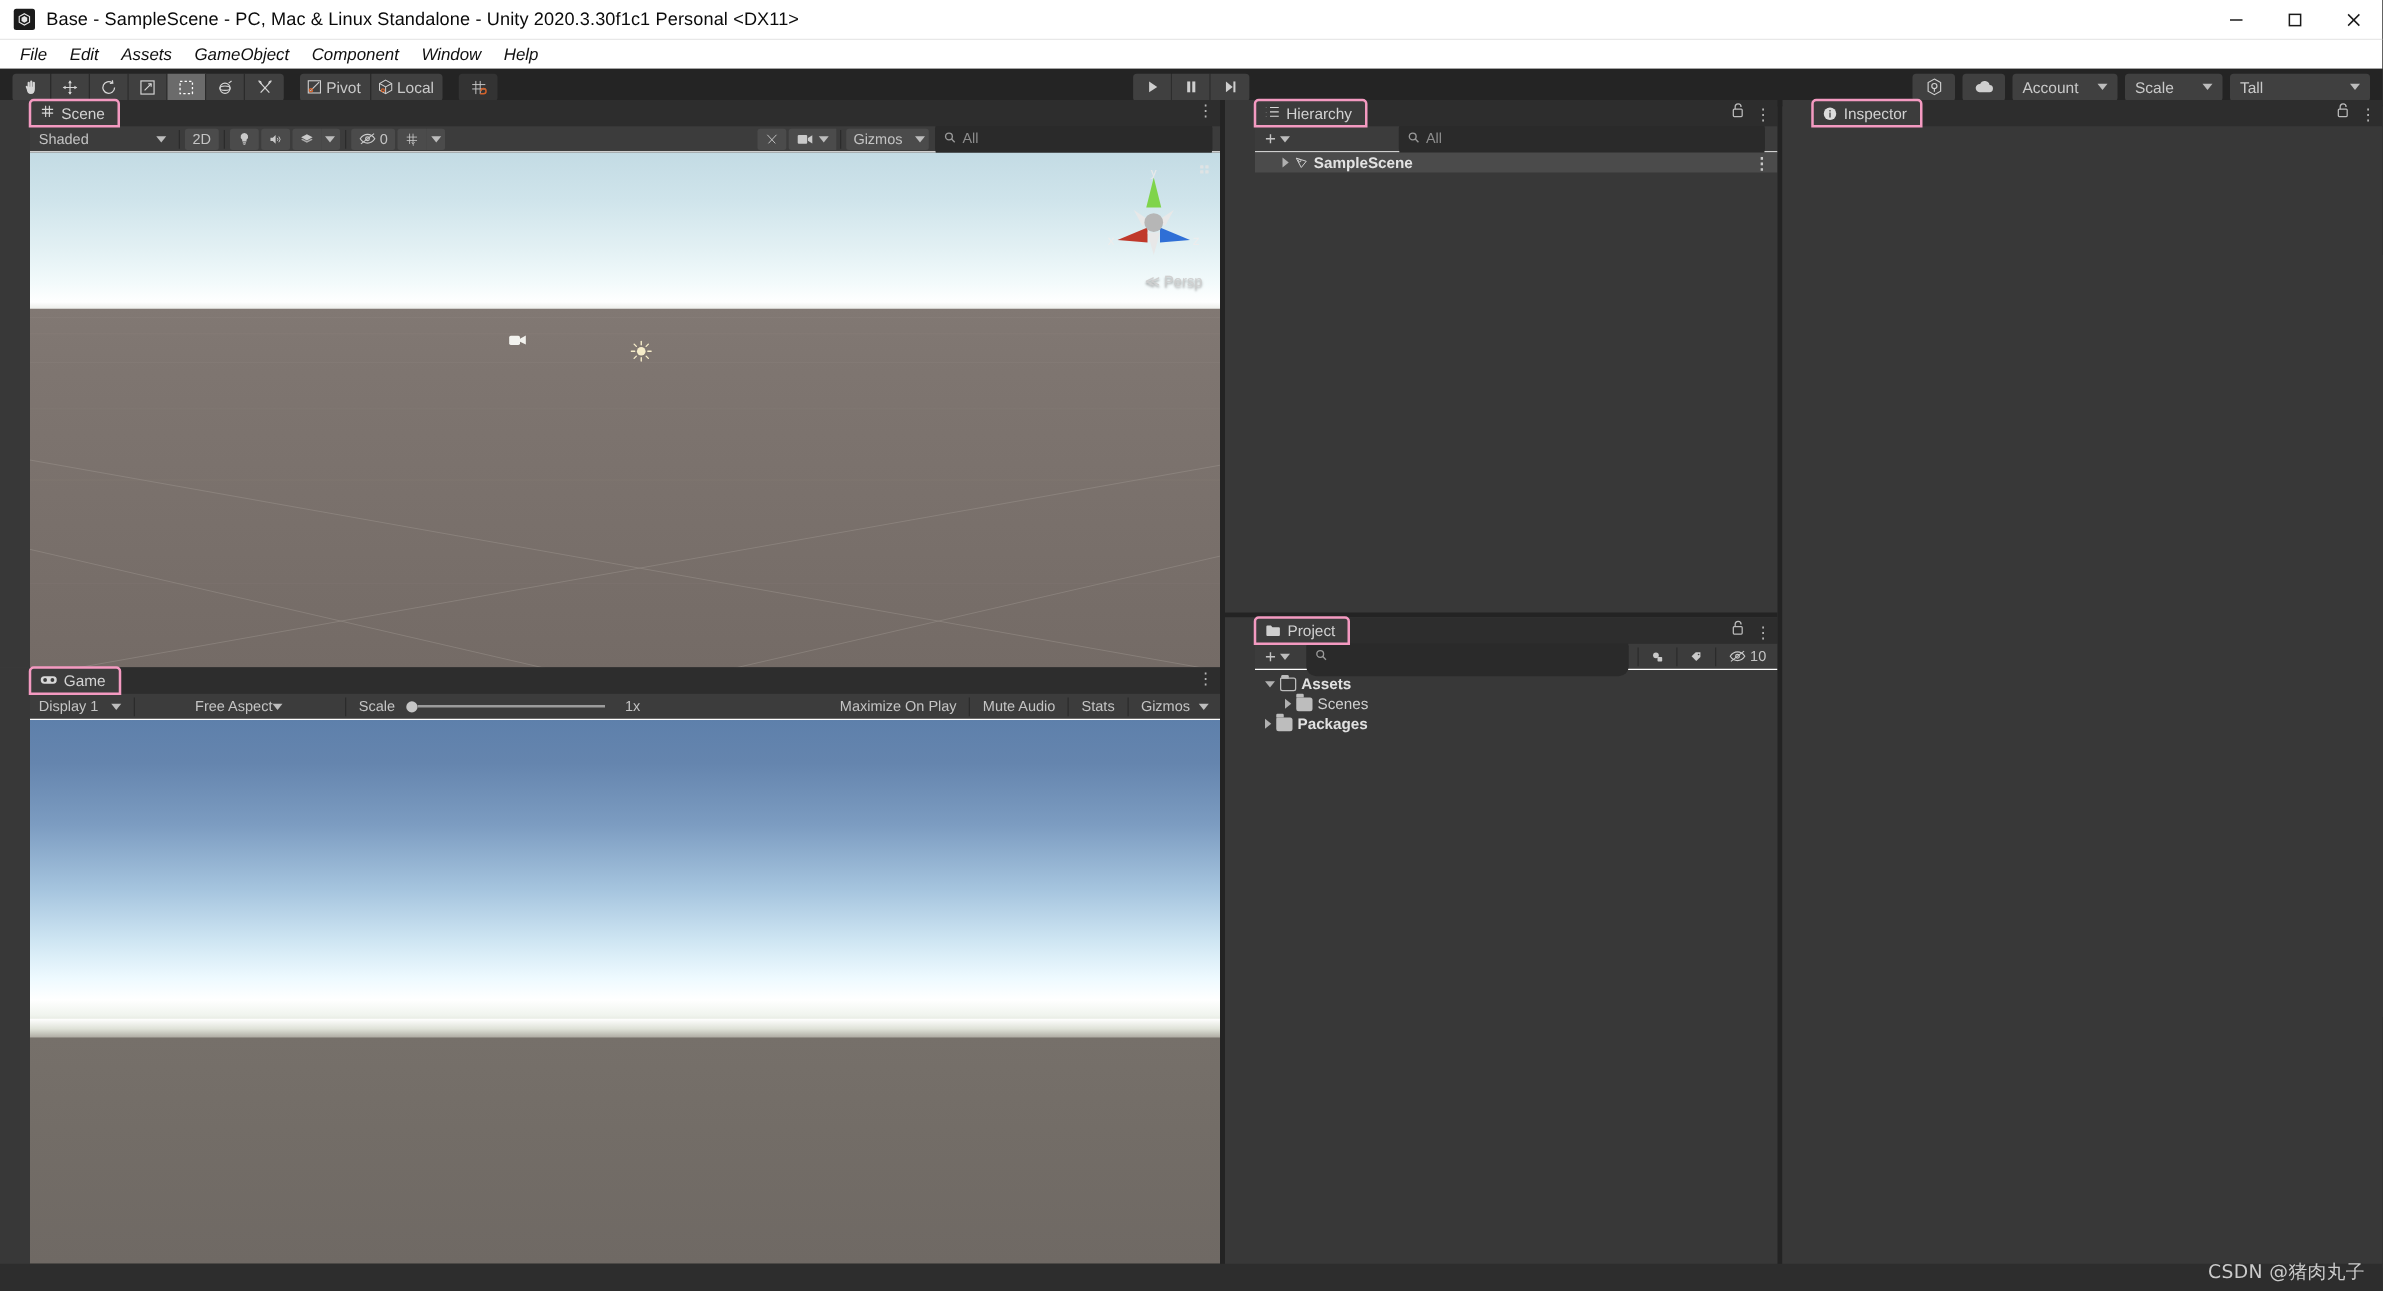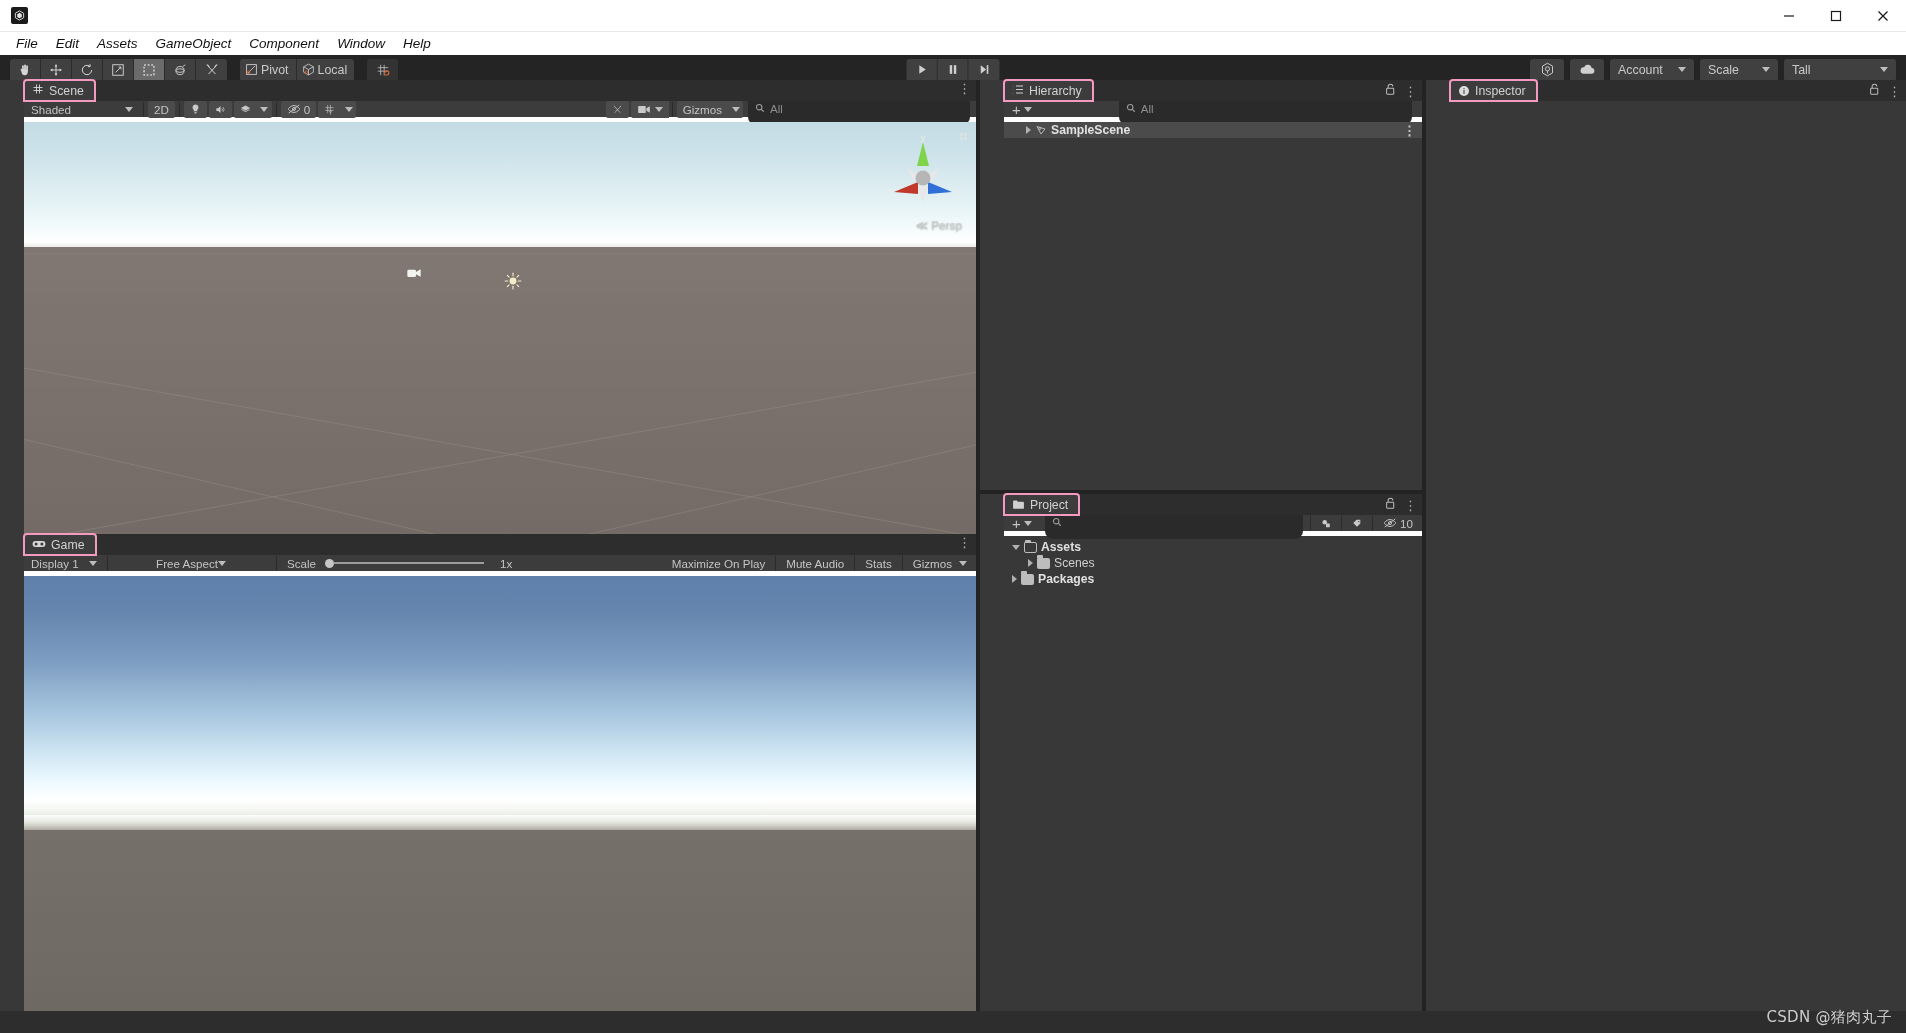--- a/index.html
+++ b/index.html
@@ -104,21 +104,21 @@
   }
   .tab.hl { outline: 2px solid #f49ac1; outline-offset: -1px; }
   .tab-icons {
     position: absolute; right: 5px; top: 2px; display: flex; align-items: center; gap: 8px;
     color: #b5b5b5;
   }
   .kebab { font-size: 13px; letter-spacing: 0; line-height: 1; }
 
   .subbar {
     height: 21px; background: #3c3c3c; display: flex; align-items: center;
-    border-bottom: 5px solid #ffffff; padding: 0 2px;
+    border-bottom: 1px solid #ffffff; padding: 0 2px;
   }
   .sbtn {
     height: 17px; display: flex; align-items: center; justify-content: center;
     color: #c4c4c4; font-size: 11.6px; padding: 0 6px; background: #4b4b4b;
     border-radius: 2px; margin: 0 1px;
   }
   .sflat { background: transparent; }
   .sep { width: 1px; height: 15px; background: #2b2b2b; margin: 0 3px; }
   .searchbox {
     flex: 1; height: 32px; background: #2a2a2a; border-radius: 8px;
@@ -199,20 +199,21 @@
 
 <div id="app">
 
   <div class="titlebar">
     <div class="tb-icon">
       <svg width="11" height="11" viewBox="0 0 24 24" fill="#e6e6e6">
         <path d="M12 2 21 7v10l-9 5-9-5V7z" fill="none" stroke="#e6e6e6" stroke-width="2"></path>
         <path d="M12 6 17 9v6l-5 3-5-3V9z" fill="#e6e6e6"></path>
       </svg>
     </div>
+    <div class="tb-title">Base - SampleScene - PC, Mac &amp; Linux Standalone - Unity 2020.3.30f1c1 Personal &lt;DX11&gt;</div>
     <div class="tb-spacer"></div>
     <div class="winbtn">
       <svg width="12" height="12" viewBox="0 0 12 12">
           <line x1="1" y1="6" x2="11" y2="6" stroke="#1a1a1a" stroke-width="1.2"></line>
         </svg>
     </div>
     <div class="winbtn">
       <svg width="12" height="12" viewBox="0 0 12 12">
           <rect x="1.5" y="1.5" width="9" height="9" fill="none" stroke="#1a1a1a" stroke-width="1.2"></rect>
         </svg>

